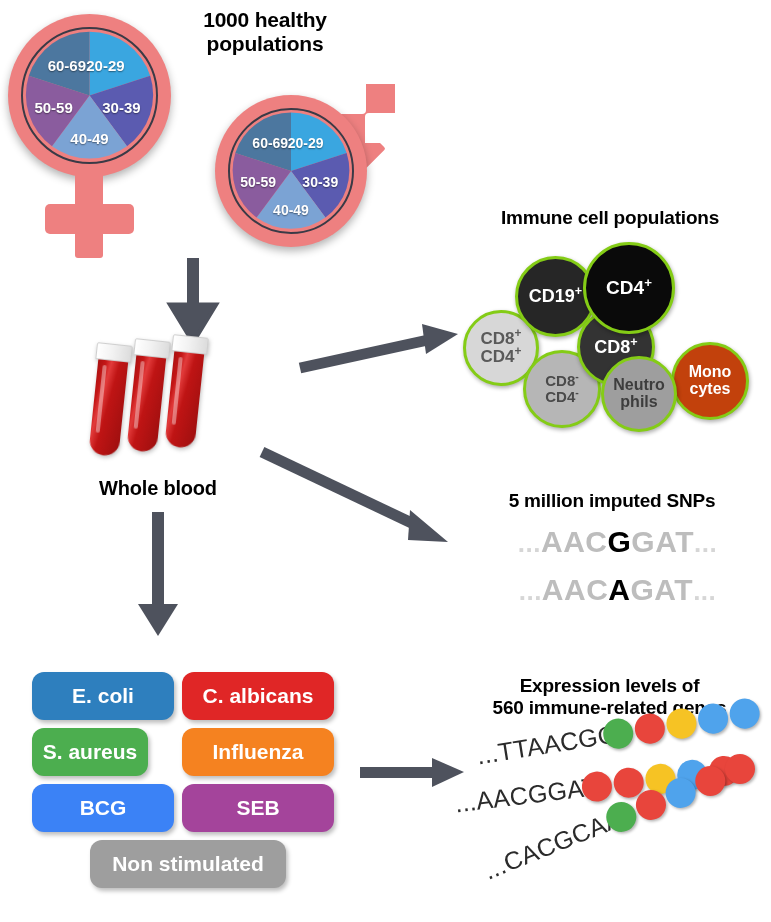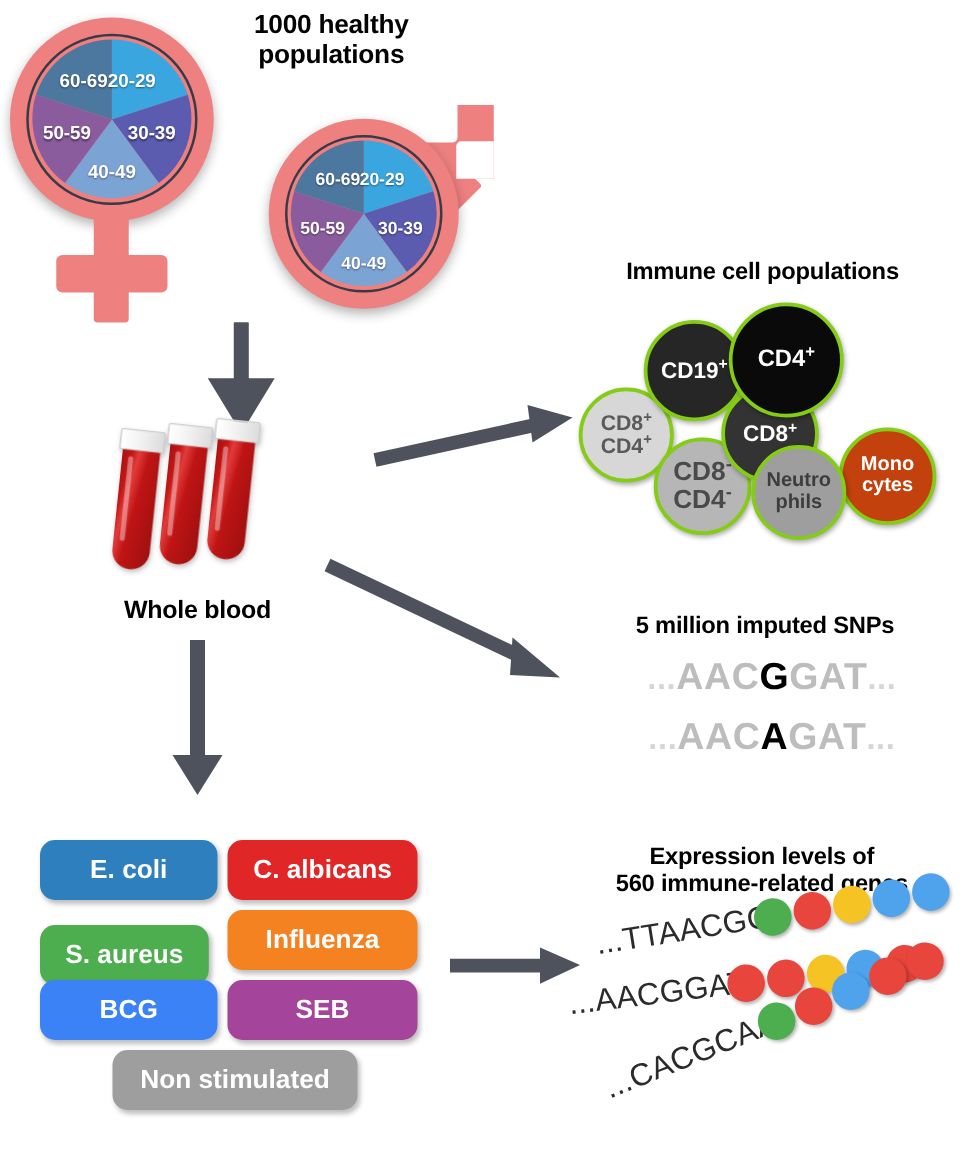--- a/index.html
+++ b/index.html
@@ -333,21 +333,21 @@
 
   <div class="cell" style="left:128px; top:4px; width:92px; height:92px; background:#0a0a0a; color:#ffffff; font-size:19px; z-index:4;">
     <span>CD4<sup>+</sup></span>
   </div>
 
 
   <div class="cell" style="left:122px; top:70px; width:78px; height:78px; background:#333333; color:#ffffff; font-size:18px; z-index:3;">
     <span>CD8<sup>+</sup></span>
   </div>
 
-  <div class="cell" style="left:68px; top:112px; width:78px; height:78px; background:#b6b6b6; color:#4a4a4a; font-size:21px; z-index:2;">
+  <div class="cell" style="left:68px; top:112px; width:78px; height:78px; background:#b6b6b6; color:#4a4a4a; font-size:15px; z-index:2;">
     <div>
       <div>CD8<sup>-</sup></div>
       <div>CD4<sup>-</sup></div>
     </div>
   </div>
 
   <div class="cell" style="left:146px; top:118px; width:76px; height:76px; background:#9e9e9e; color:#3d3d3d; font-size:16px; z-index:3;">
     <div>
       <div>Neutro</div>
       <div>phils</div>
@@ -369,21 +369,21 @@
     <span class="dots">...</span><span>AAC</span><span class="hi">G</span><span>GAT</span><span class="dots">...</span>
   </div>
   <div class="snp-row" style="top:48px;">
     <span class="dots">...</span><span>AAC</span><span class="hi">A</span><span>GAT</span><span class="dots">...</span>
   </div>
 </div>
 
 <div id="stimuli" class="abs">
   <div class="stim" style="left:0px;   top:0px;   width:142px; height:48px; background:#2e7fbe;">E. coli</div>
   <div class="stim" style="left:150px; top:0px;   width:152px; height:48px; background:#e02626;">C. albicans</div>
-  <div class="stim" style="left:0px;   top:68px;  width:135px; height:48px; background:#4cae4f;">S. aureus</div>
+  <div class="stim" style="left:0px;   top:56px;  width:116px; height:48px; background:#4cae4f;">S. aureus</div>
   <div class="stim" style="left:150px; top:56px;  width:152px; height:48px; background:#f58220;">Influenza</div>
   <div class="stim" style="left:0px;   top:112px; width:142px; height:48px; background:#3b82f6;">BCG</div>
   <div class="stim" style="left:150px; top:112px; width:152px; height:48px; background:#a4449b;">SEB</div>
   <div class="stim" style="left:58px;  top:168px; width:196px; height:48px; background:#9e9e9e;">Non stimulated</div>
 </div>
 
 <svg class="arrow-svg" style="left:360px; top:752px;" width="112" height="42">
   <rect x="0" y="15" width="76" height="11" fill="#4e525d"></rect>
   <polygon points="104,20 72,6 72,35" fill="#4e525d"></polygon>
 </svg>

